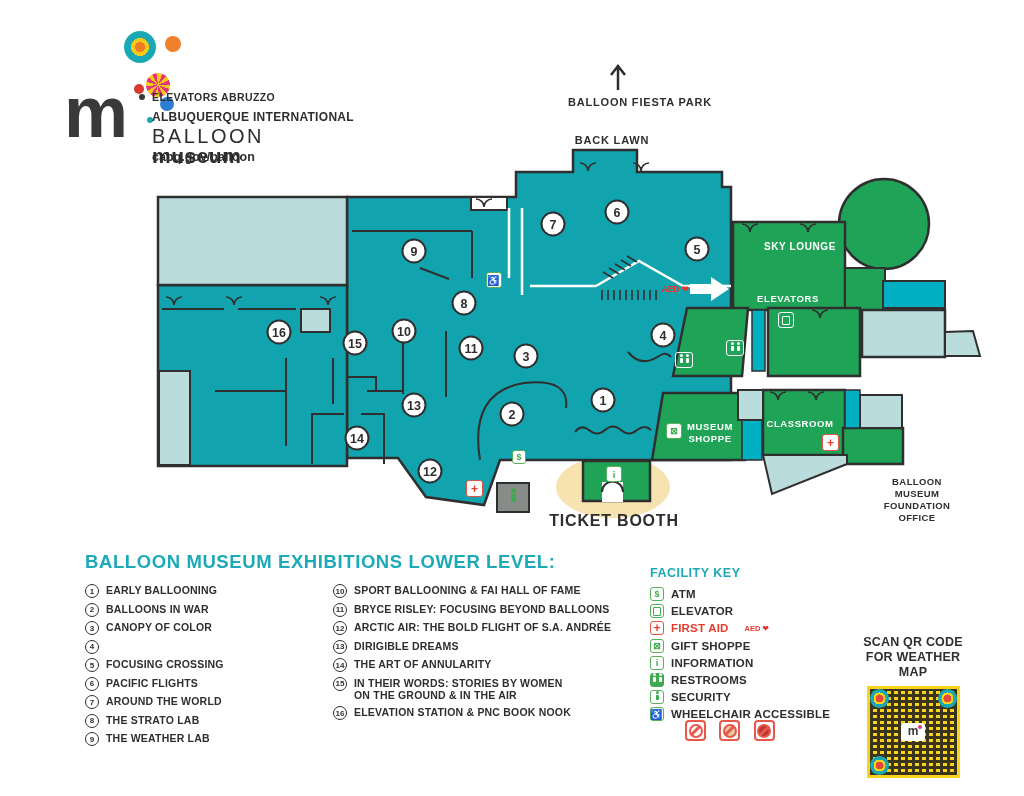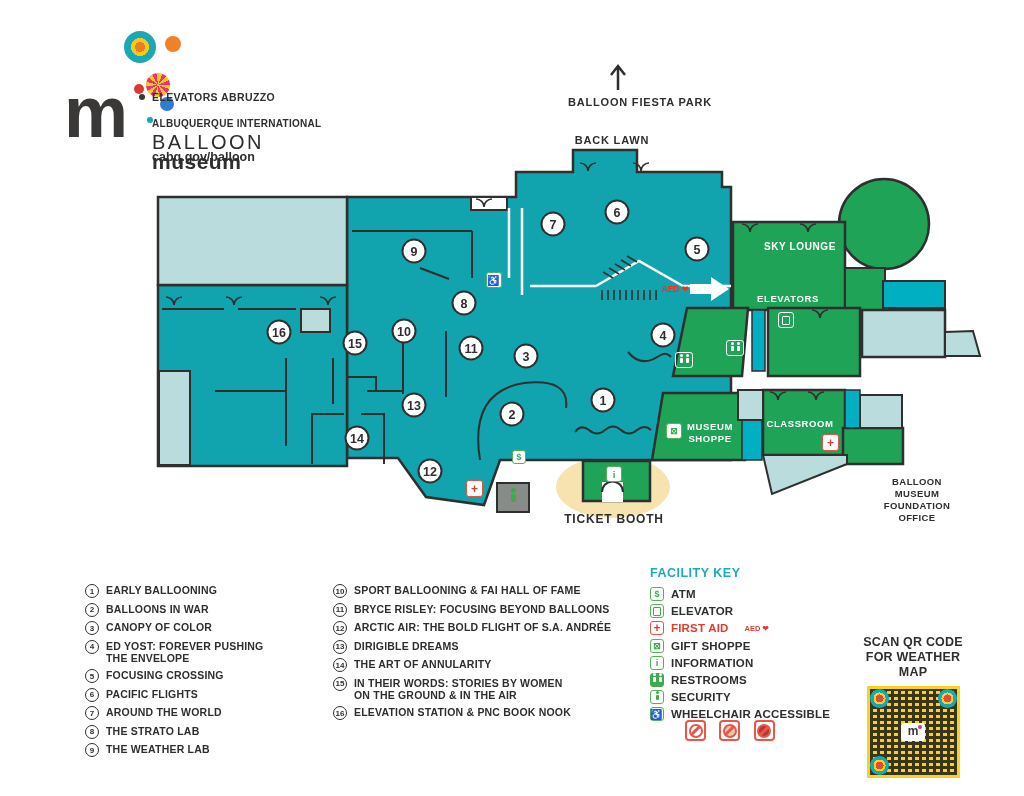--- a/index.html
+++ b/index.html
@@ -13,32 +13,32 @@
   #logo-m-dot{left:139px;top:94px;width:6px;height:6px;border-radius:50%;background:#3a3938;}
   .lg-c{border-radius:50%;}
   #lg1{left:124px;top:31px;width:32px;height:32px;background:radial-gradient(circle,#f07c21 0 5px,#f5c81c 5px 9px,#1ba8b5 9px 16px);}
   #lg2{left:165px;top:36px;width:16px;height:16px;background:#f0812c;}
   #lg3{left:146px;top:73px;width:24px;height:24px;background:repeating-conic-gradient(#f5c81c 0 22deg,#e5337e 22deg 44deg);}
   #lg4{left:134px;top:84px;width:10px;height:10px;background:#d93a30;}
   #lg5{left:160px;top:97px;width:14px;height:14px;background:#2d7dd2;}
   #lg6{left:147px;top:117px;width:6px;height:6px;background:#1ba8b5;}
   #wordmark{left:152px;top:92px;line-height:1;}
   #wm1{font-size:10.5px;font-weight:800;letter-spacing:.4px;}
-  #wm2{font-size:10px;font-weight:800;letter-spacing:.3px;margin-top:16px;}
+  #wm2{font-size:12px;font-weight:800;letter-spacing:.3px;margin-top:8px;}
   #wm3{font-size:20px;font-weight:400;letter-spacing:2.5px;margin-top:3px;}
   #wm4{font-size:21px;font-weight:800;letter-spacing:.5px;margin-top:-1px;}
   #site-url{left:152px;top:150px;font-size:12.5px;font-weight:800;}
 
   
   .toplabel{font-size:11px;font-weight:800;letter-spacing:.8px;color:#2f2e2d;white-space:nowrap;transform:translateX(-50%);}
 
   
   .roomlabel{color:#fff;font-weight:800;letter-spacing:.6px;text-align:center;transform:translate(-50%,-50%);white-space:nowrap;line-height:1.25;}
   #lbl-entrance{color:#1caab8;font-size:22px;font-weight:800;letter-spacing:1.5px;}
-  #lbl-ticket{color:#2f2e2d;font-size:12px;font-weight:800;letter-spacing:.8px;}
+  #lbl-ticket{color:#2f2e2d;font-size:16px;font-weight:800;letter-spacing:.8px;}
   #lbl-foundation{color:#2f2e2d;font-size:9.5px;font-weight:800;letter-spacing:.4px;transform:translate(-50%,0);text-align:center;line-height:1.25;}
   #lbl-aed{color:#e8352c;font-size:8.5px;font-weight:800;transform:translate(-100%,-50%);white-space:nowrap;}
 
   
   .marker{position:absolute;width:25px;height:25px;border-radius:50%;background:#fff;border:2px solid #2f2f2f;
           transform:translate(-50%,-50%);display:flex;align-items:center;justify-content:center;
           font-size:12.5px;font-weight:800;color:#2f2e2d;box-sizing:border-box;}
 
   
   .mic{position:relative;box-sizing:border-box;width:14px;height:14px;border-radius:3px;background:#fff;
@@ -250,36 +250,36 @@
       <div class="marker" style="left: 414px; top: 251px;">9</div>
       <div class="marker" style="left: 404px; top: 331px;">10</div>
       <div class="marker" style="left: 471px; top: 348px;">11</div>
       <div class="marker" style="left: 430px; top: 471px;">12</div>
       <div class="marker" style="left: 414px; top: 405px;">13</div>
       <div class="marker" style="left: 357px; top: 438px;">14</div>
       <div class="marker" style="left: 355px; top: 343px;">15</div>
       <div class="marker" style="left: 279px; top: 332px;">16</div>
     </div>
 
+  <div class="abs" id="ex-title">BALLOON MUSEUM EXHIBITIONS LOWER LEVEL:</div>
   <div class="abs ex-col" id="ex-col1">
       <div class="ex-item">
         <span class="ex-num">1</span>
         <span class="ex-text">EARLY BALLOONING</span>
       </div>
       <div class="ex-item">
         <span class="ex-num">2</span>
         <span class="ex-text">BALLOONS IN WAR</span>
       </div>
       <div class="ex-item">
         <span class="ex-num">3</span>
         <span class="ex-text">CANOPY OF COLOR</span>
       </div>
       <div class="ex-item">
         <span class="ex-num">4</span>
-        <span class="ex-text">ED YOST: FOREVER PUSHING<br>THE ENVELOPE</span>
       </div>
       <div class="ex-item">
         <span class="ex-num">5</span>
         <span class="ex-text">FOCUSING CROSSING</span>
       </div>
       <div class="ex-item">
         <span class="ex-num">6</span>
         <span class="ex-text">PACIFIC FLIGHTS</span>
       </div>
       <div class="ex-item">

